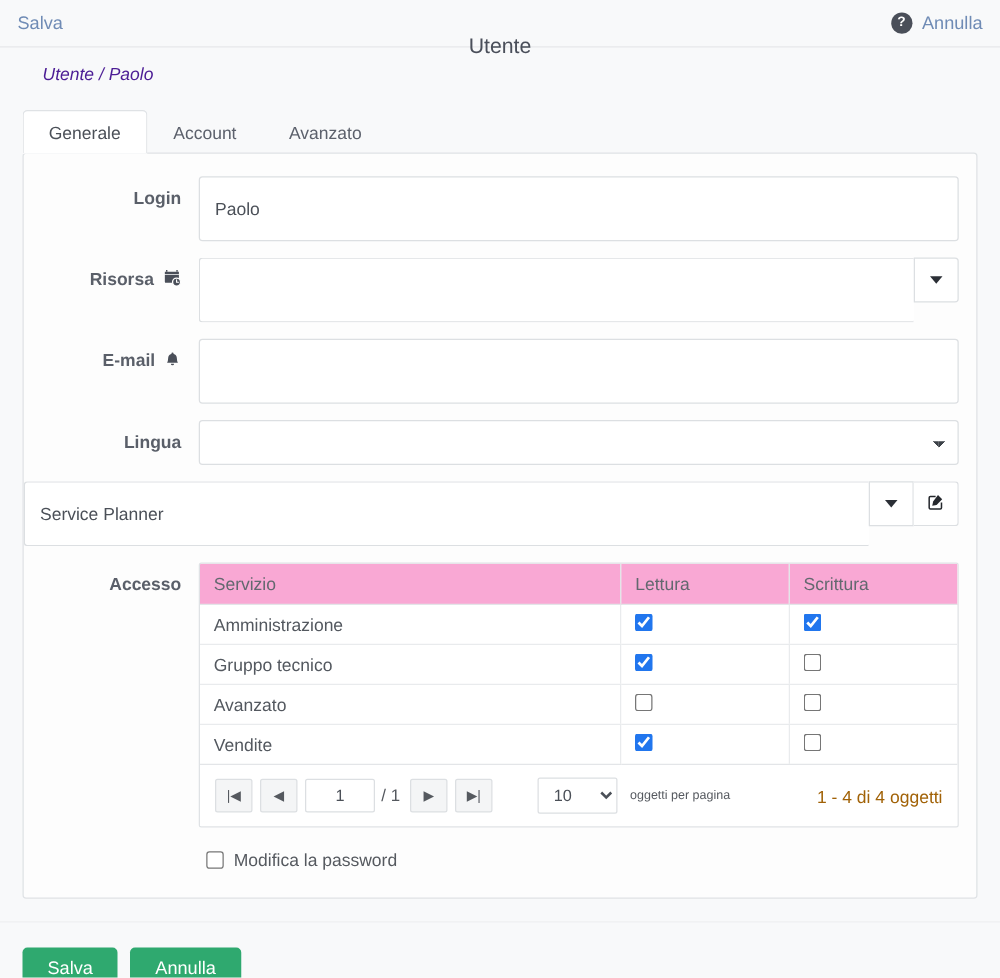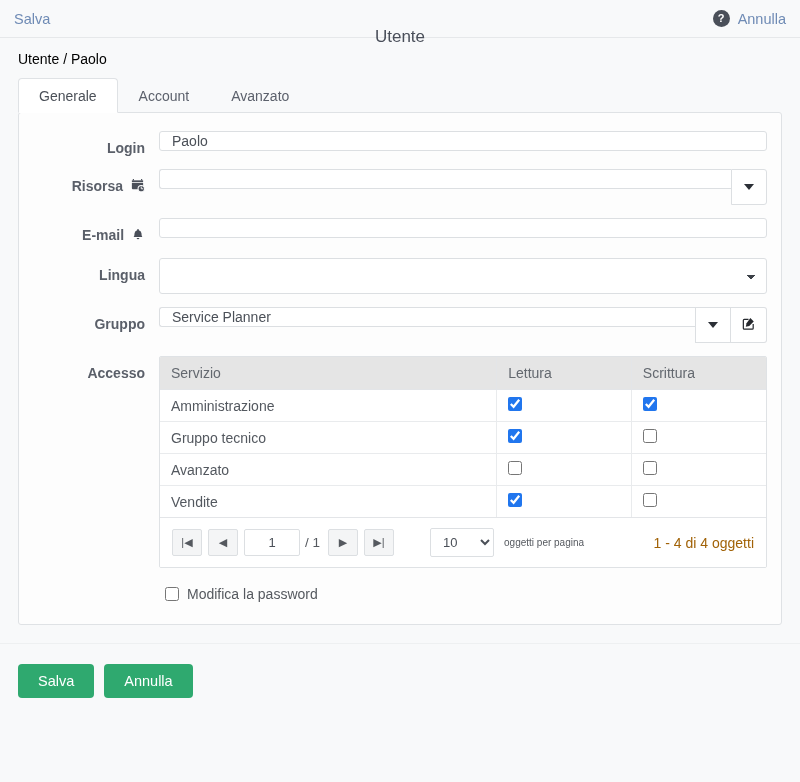--- a/index.html
+++ b/index.html
@@ -53,42 +53,45 @@
     color: #fff;
     font-size: 11px; font-weight: bold;
     display: flex; align-items: center; justify-content: center;
     line-height: 1;
     cursor: pointer;
   }
 
   
   .breadcrumb {
     padding: 13px 18px 11px 18px;
-    font-size: 14px;
-    color: #000000;
+    font-style: italic;
+    font-size: 14px;
+    color: #4c1d95;
+    margin-left: 16px;
   }
 
   
   .tabs {
     display: flex;
     padding-left: 18px;
     margin-bottom: -1px;
     position: relative;
     z-index: 3;
   }
   .tab {
     padding: 9px 20px 8px 20px;
     font-size: 14px;
     color: #5c616c;
     border: 1px solid transparent;
     border-top-left-radius: 4px;
     border-top-right-radius: 4px;
     cursor: pointer;
     background: transparent;
     font-family: inherit;
+    margin-top: 10px;
   }
   .tab.active {
     background: #ffffff;
     border-color: #dfe2e5 #dfe2e5 #ffffff;
     color: #4b5058;
   }
 
   
   .panel {
     margin: 0 18px;
@@ -121,21 +124,21 @@
   }
   .field {
     flex: 1 1 auto;
     min-width: 0;
     display: flex;
   }
 
   .text-input {
     flex: 1 1 auto;
     min-width: 0;
-    height: 20px;
+    height: 52px;
     padding: 6px 12px;
     font-size: 14px;
     font-family: inherit;
     color: #4b5058;
     background: #ffffff;
     border: 1px solid #dcdfe2;
     border-radius: 3px;
     outline: none;
   }
   .text-input::placeholder { color: #b4b8bd; }
@@ -205,21 +208,21 @@
     width: 100%;
     border-collapse: collapse;
     font-size: 14px;
   }
   table.access th {
     text-align: left;
     font-weight: normal;
     color: #63686f;
     padding: 8px 11px;
     border-bottom: 1px solid #e3e5e8;
-    background: #e5e5e5;
+    background: #f9a8d4;
   }
   table.access td {
     padding: 7px 11px;
     border-bottom: 1px solid #e9ebed;
     color: #53585f;
   }
   table.access tr:last-child td { border-bottom: 1px solid #e3e5e8; }
   .col-svc { width: 50%; }
   .col-perm { width: 20%; border-left: 1px solid #e9ebed; }
   th.col-perm { border-left: 1px solid #e3e5e8; }
@@ -392,21 +395,20 @@
   <div class="form-row">
     <div class="form-label">Lingua</div>
     <div class="field">
       <select class="select-input">
         <option></option>
       </select>
     </div>
   </div>
 
   <div class="form-row">
-    <div class="form-label">Gruppo</div>
     <div class="field">
       <div class="input-group">
         <input class="text-input" type="text" value="Service Planner" style="">
         <button class="igbtn">
           <span class="caret-down"></span>
         </button>
         <button class="igbtn">
           <span>
             <svg width="15" height="15" viewBox="0 0 16 16" fill="none" stroke="#25282d" stroke-width="1.3">
               <path d="M13 8.6V13a1 1 0 0 1-1 1H3.5a1 1 0 0 1-1-1V4.5a1 1 0 0 1 1-1H8"></path>

